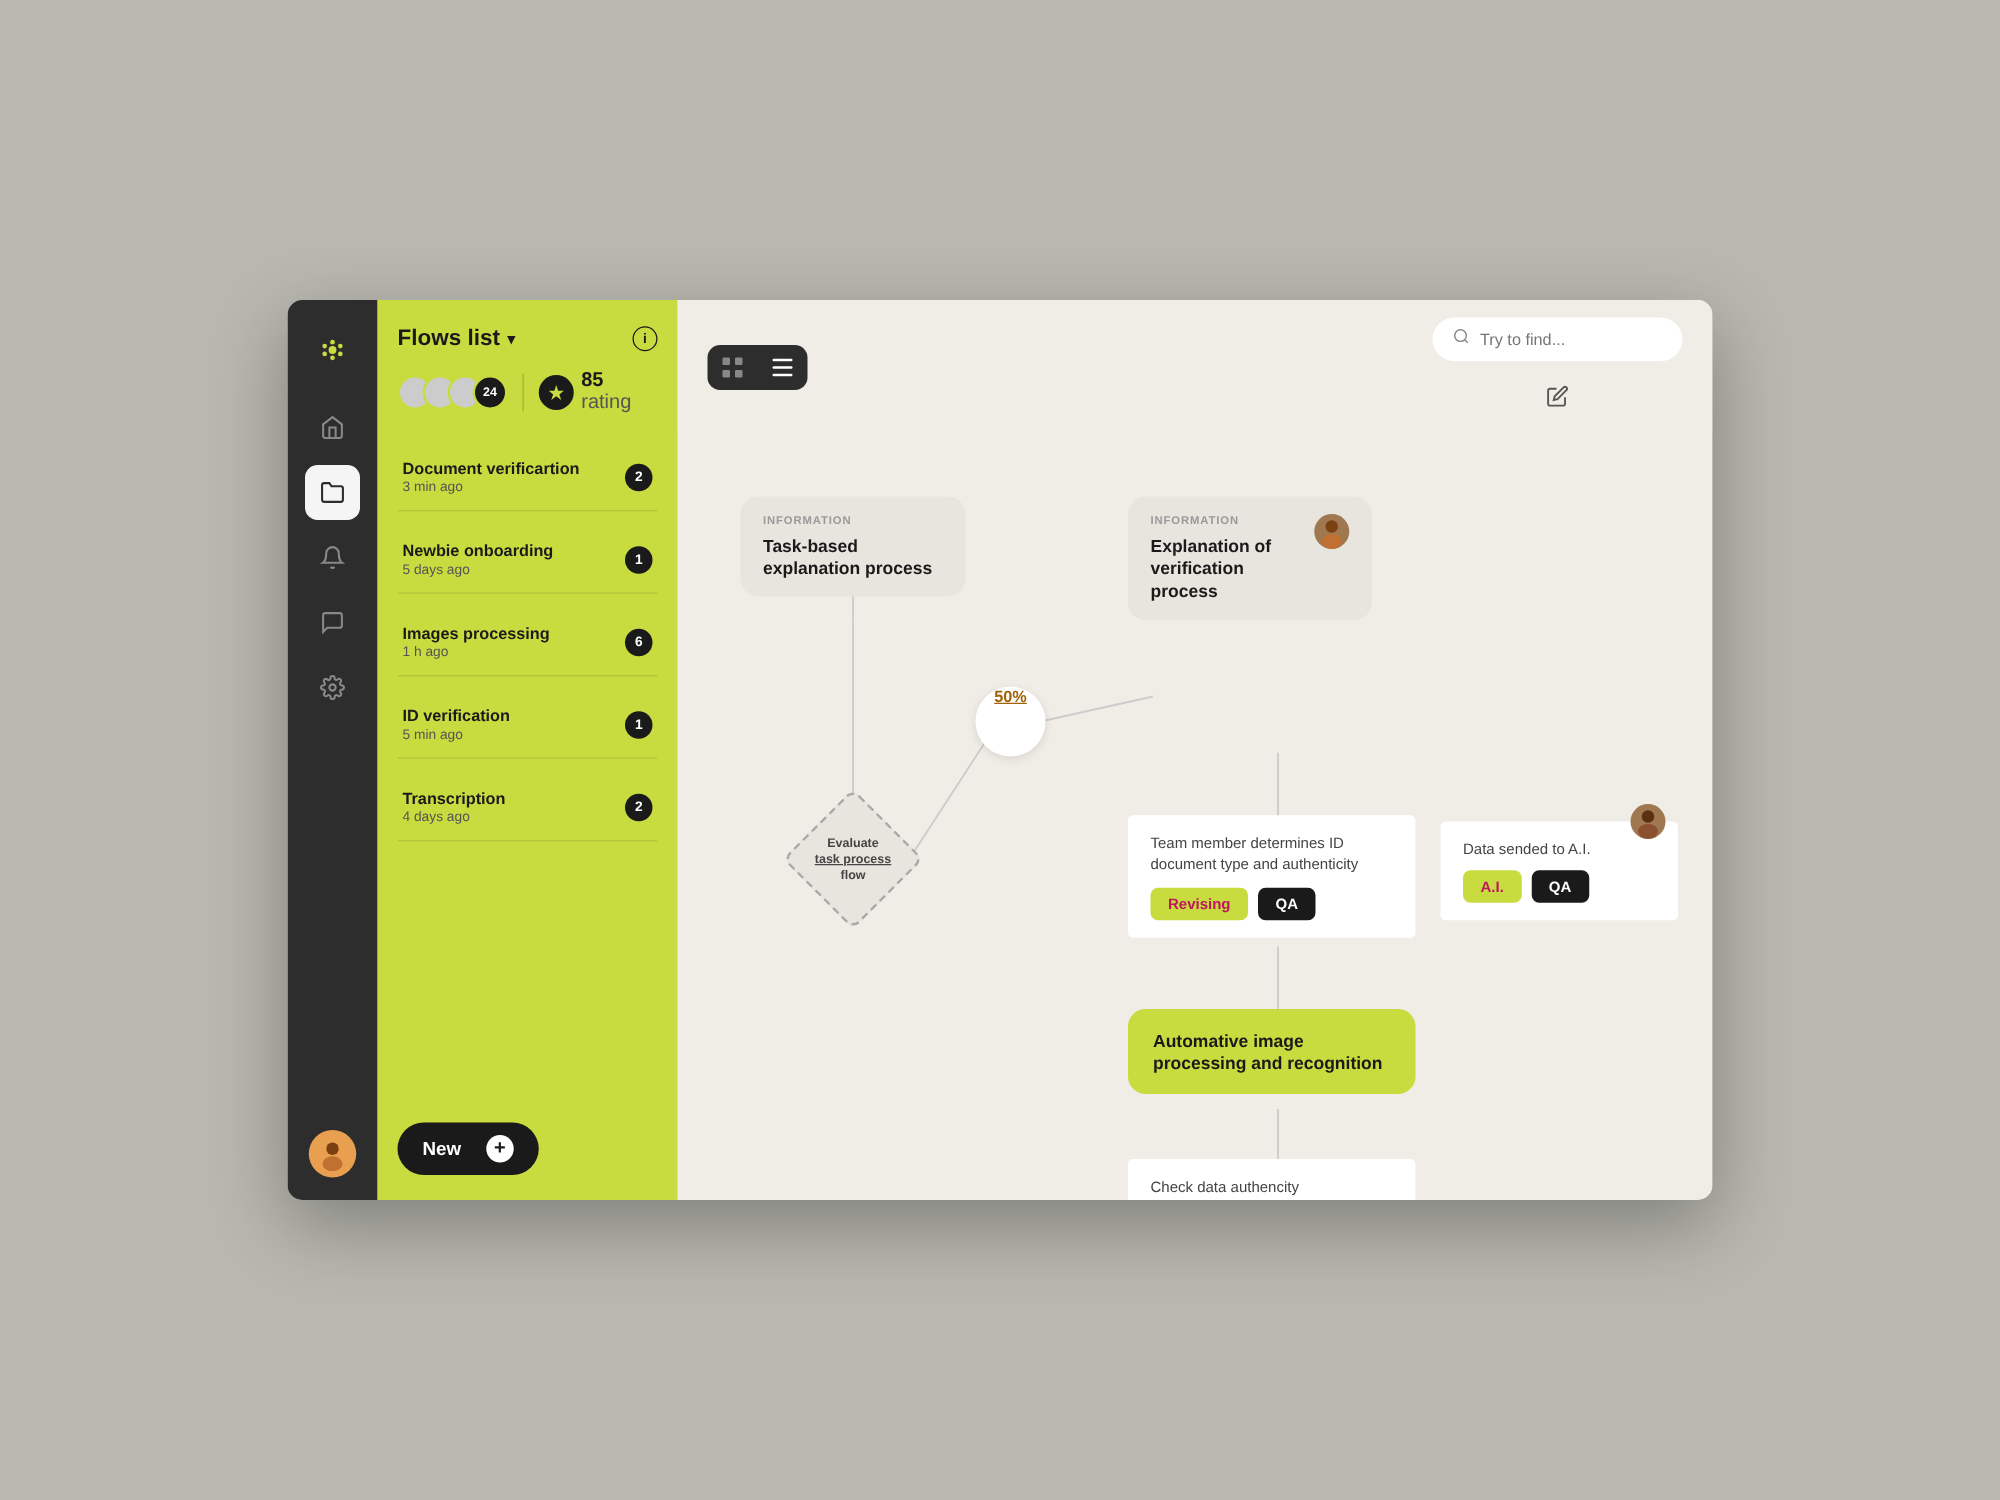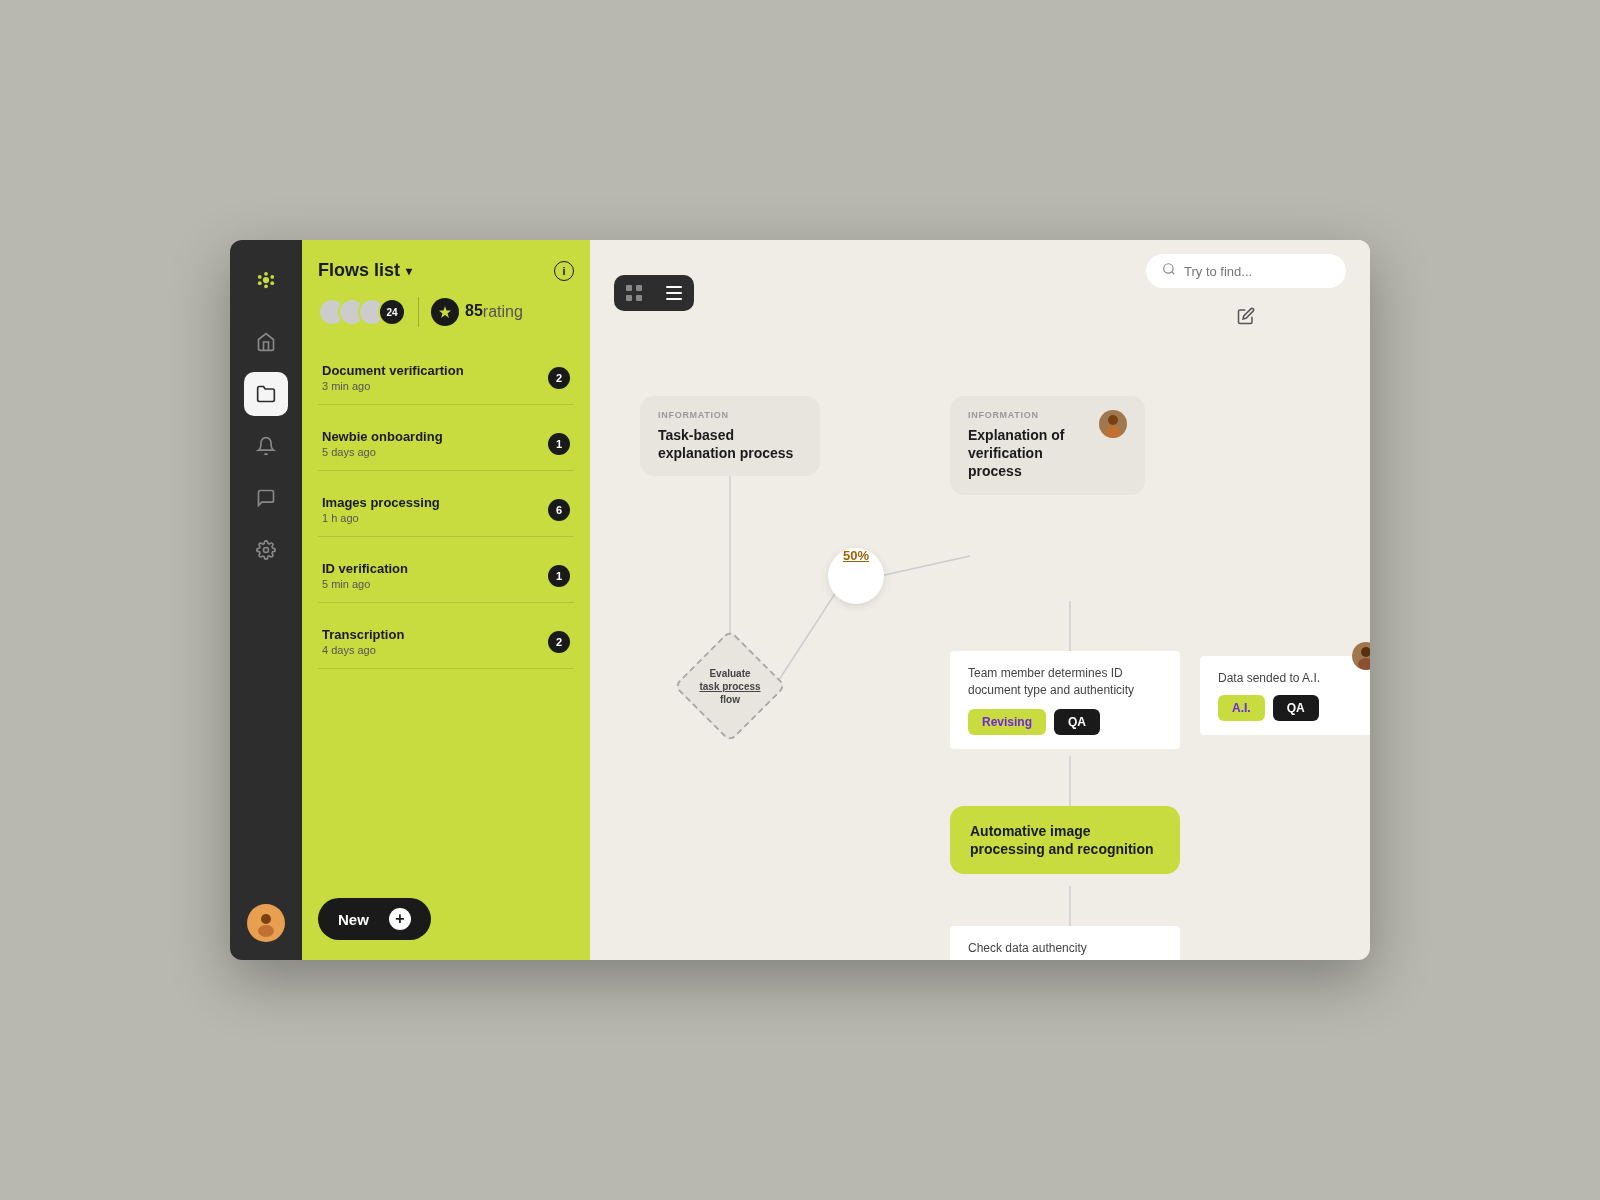--- a/index.html
+++ b/index.html
@@ -54,21 +54,21 @@
       background: #e8a050;
       overflow: hidden;
       display: flex;
       align-items: center;
       justify-content: center;
     }
     .avatar-bottom svg { width: 28px; height: 28px; }
 
     
     .green-sidebar {
-      width: 288px;
+      width: 240px;
       background: #c8db3f;
       display: flex;
       flex-direction: column;
       padding: 20px 16px;
     }
     .sidebar-header {
       display: flex;
       align-items: center;
       justify-content: space-between;
       margin-bottom: 16px;
@@ -145,21 +145,21 @@
     .rating-icon {
       width: 28px;
       height: 28px;
       border-radius: 50%;
       background: #1a1a1a;
       display: flex;
       align-items: center;
       justify-content: center;
     }
     .rating-icon svg { width: 14px; height: 14px; color: #c8db3f; }
-    .rating-text { display: flex; flex-direction: row; }
+    .rating-text { display: flex; flex-direction: column; }
     .rating-num { font-size: 16px; font-weight: 700; color: #1a1a1a; line-height: 1; }
     .rating-label { font-size: 16px; color: #555; }
 
     .flow-list { display: flex; flex-direction: column; gap: 12px; flex: 1; overflow-y: auto; }
     .flow-item {
       display: flex;
       align-items: center;
       justify-content: space-between;
       padding: 12px 4px;
       border-bottom: 1px solid rgba(0,0,0,0.1);
@@ -320,21 +320,21 @@
       gap: 8px;
       margin-top: 8px;
     }
     .node-btn {
       padding: 6px 14px;
       border-radius: 6px;
       font-size: 12px;
       font-weight: 600;
       cursor: pointer;
     }
-    .node-btn.lime { background: #c8db3f; color: #6d28d9; border: none; }
+    .node-btn.lime { background: #c8db3f; color: #be185d; border: none; }
     .node-btn.dark { background: #1a1a1a; color: #fff; border: none; }
 
     .node-info {
       position: absolute;
       background: #e8e5de;
       border-radius: 14px;
       padding: 14px 18px;
     }
     .node-diamond {
       position: absolute;

